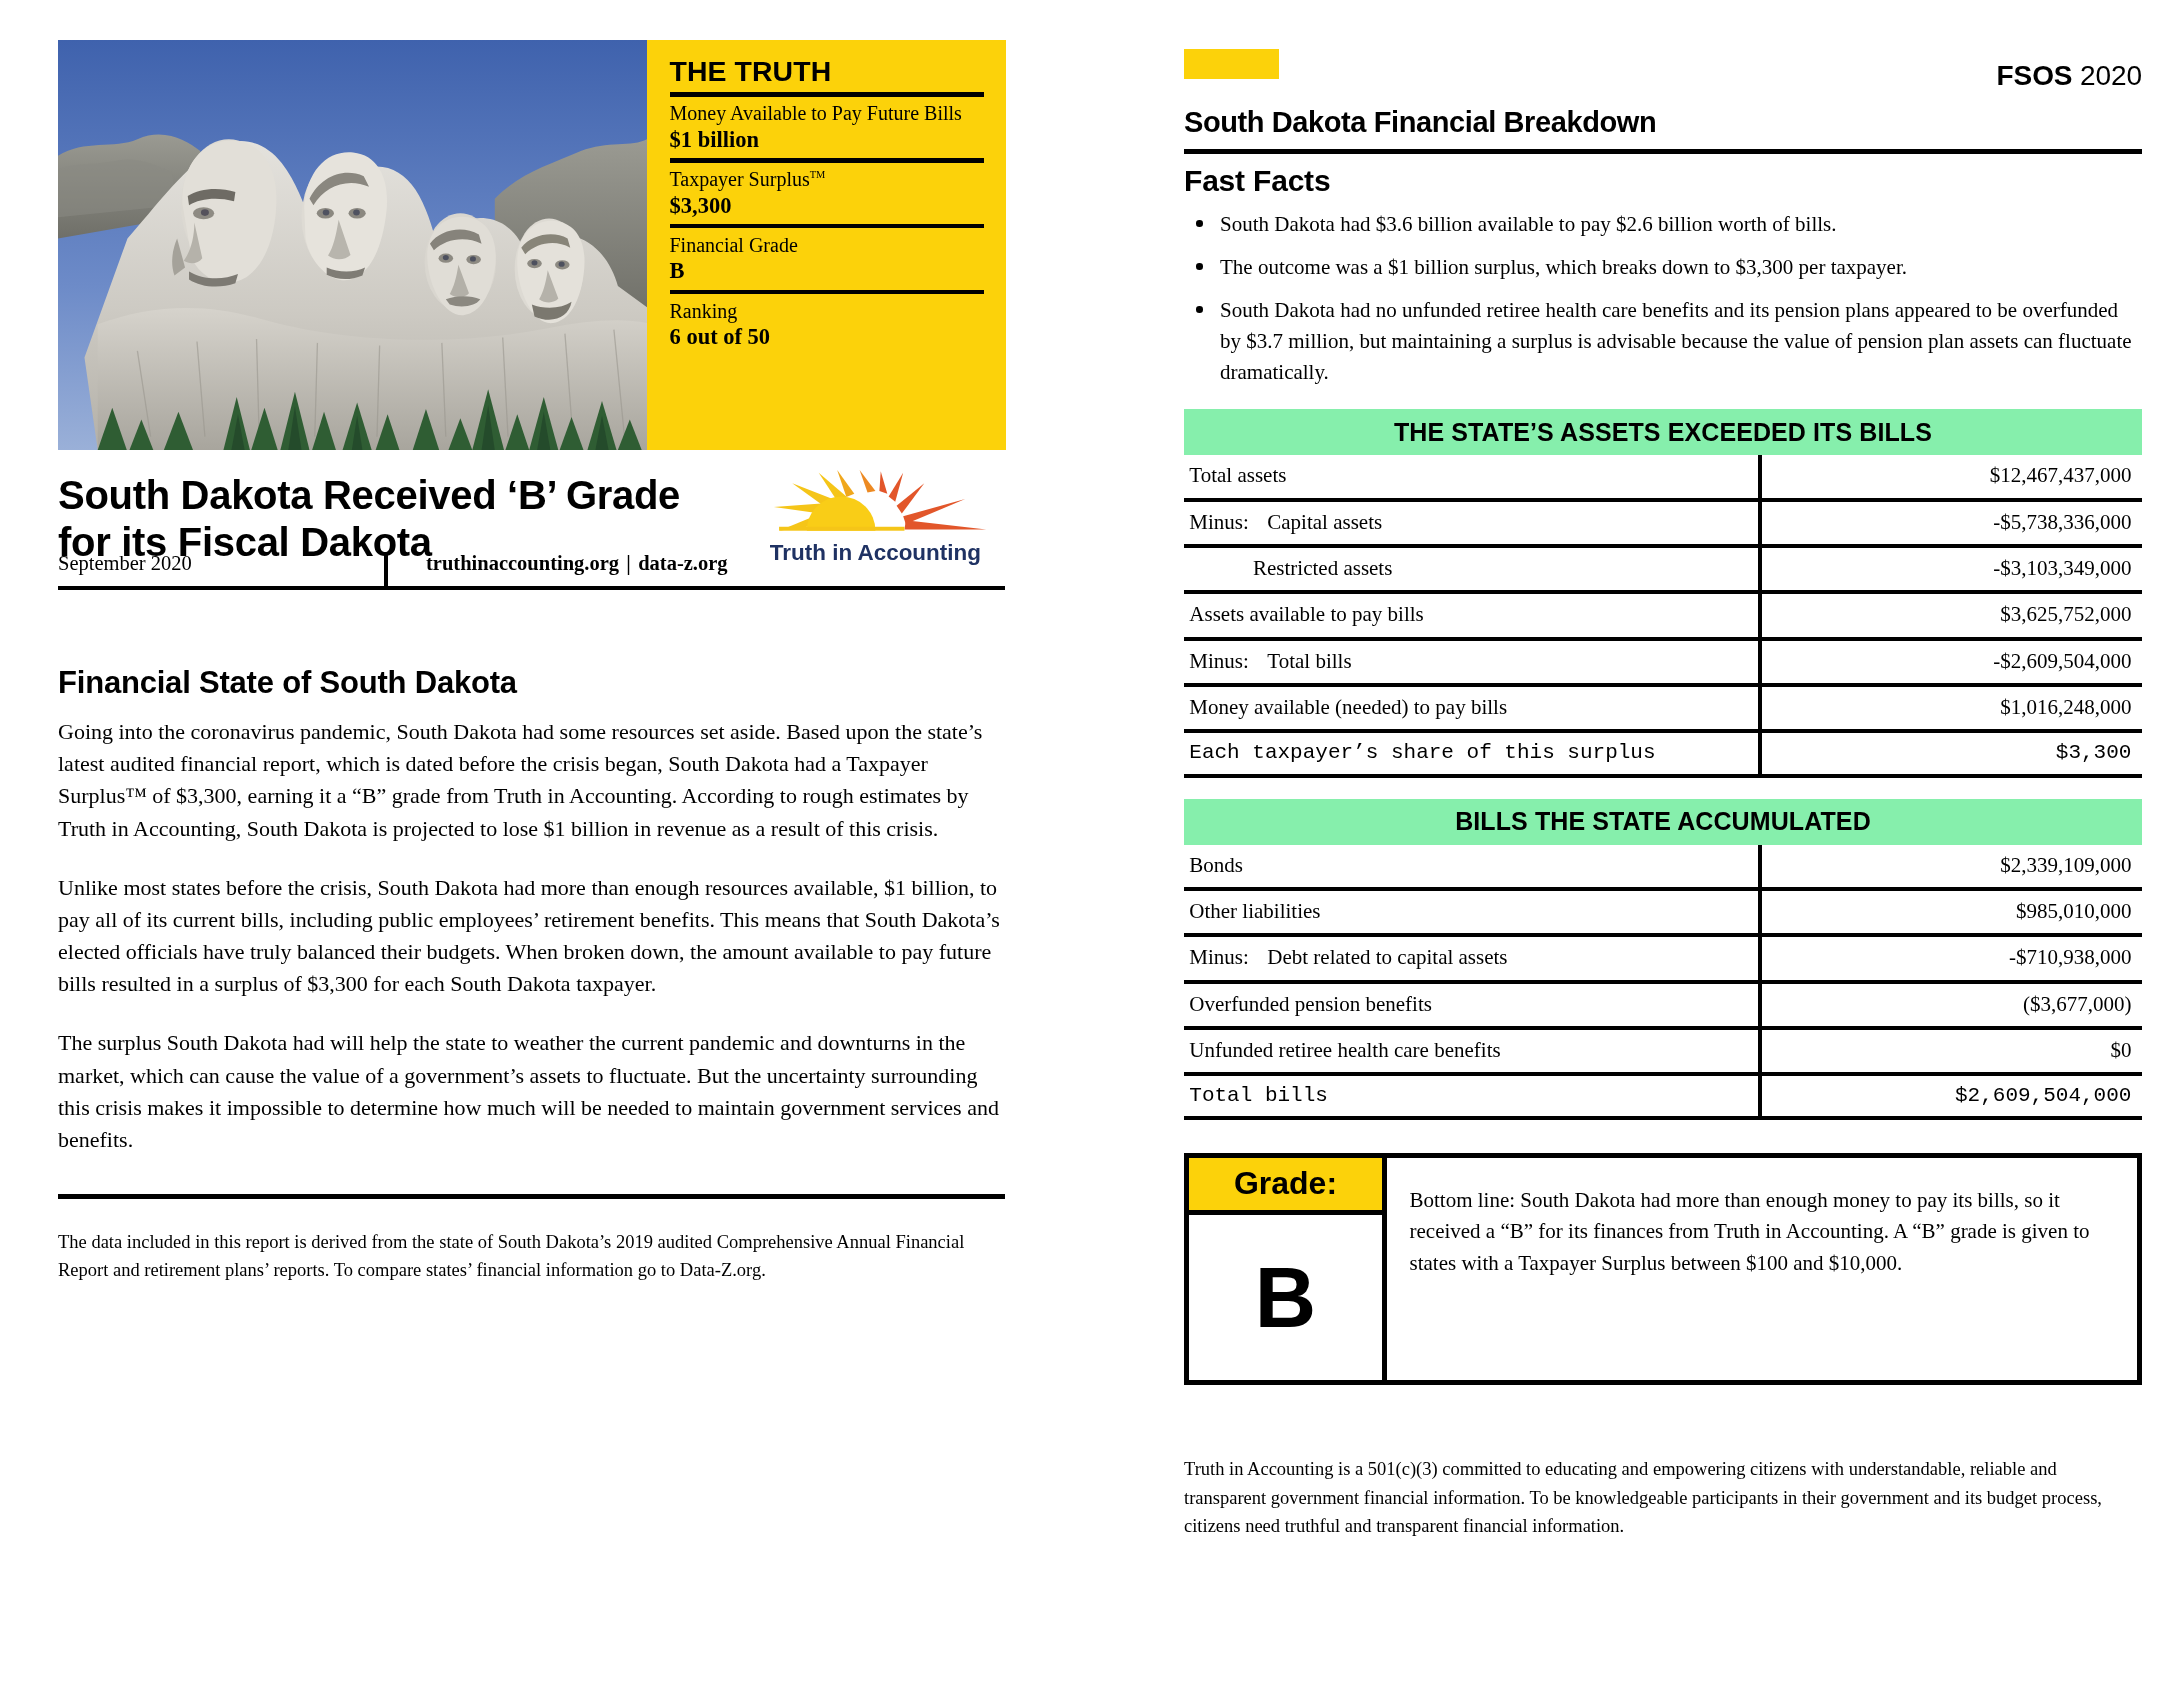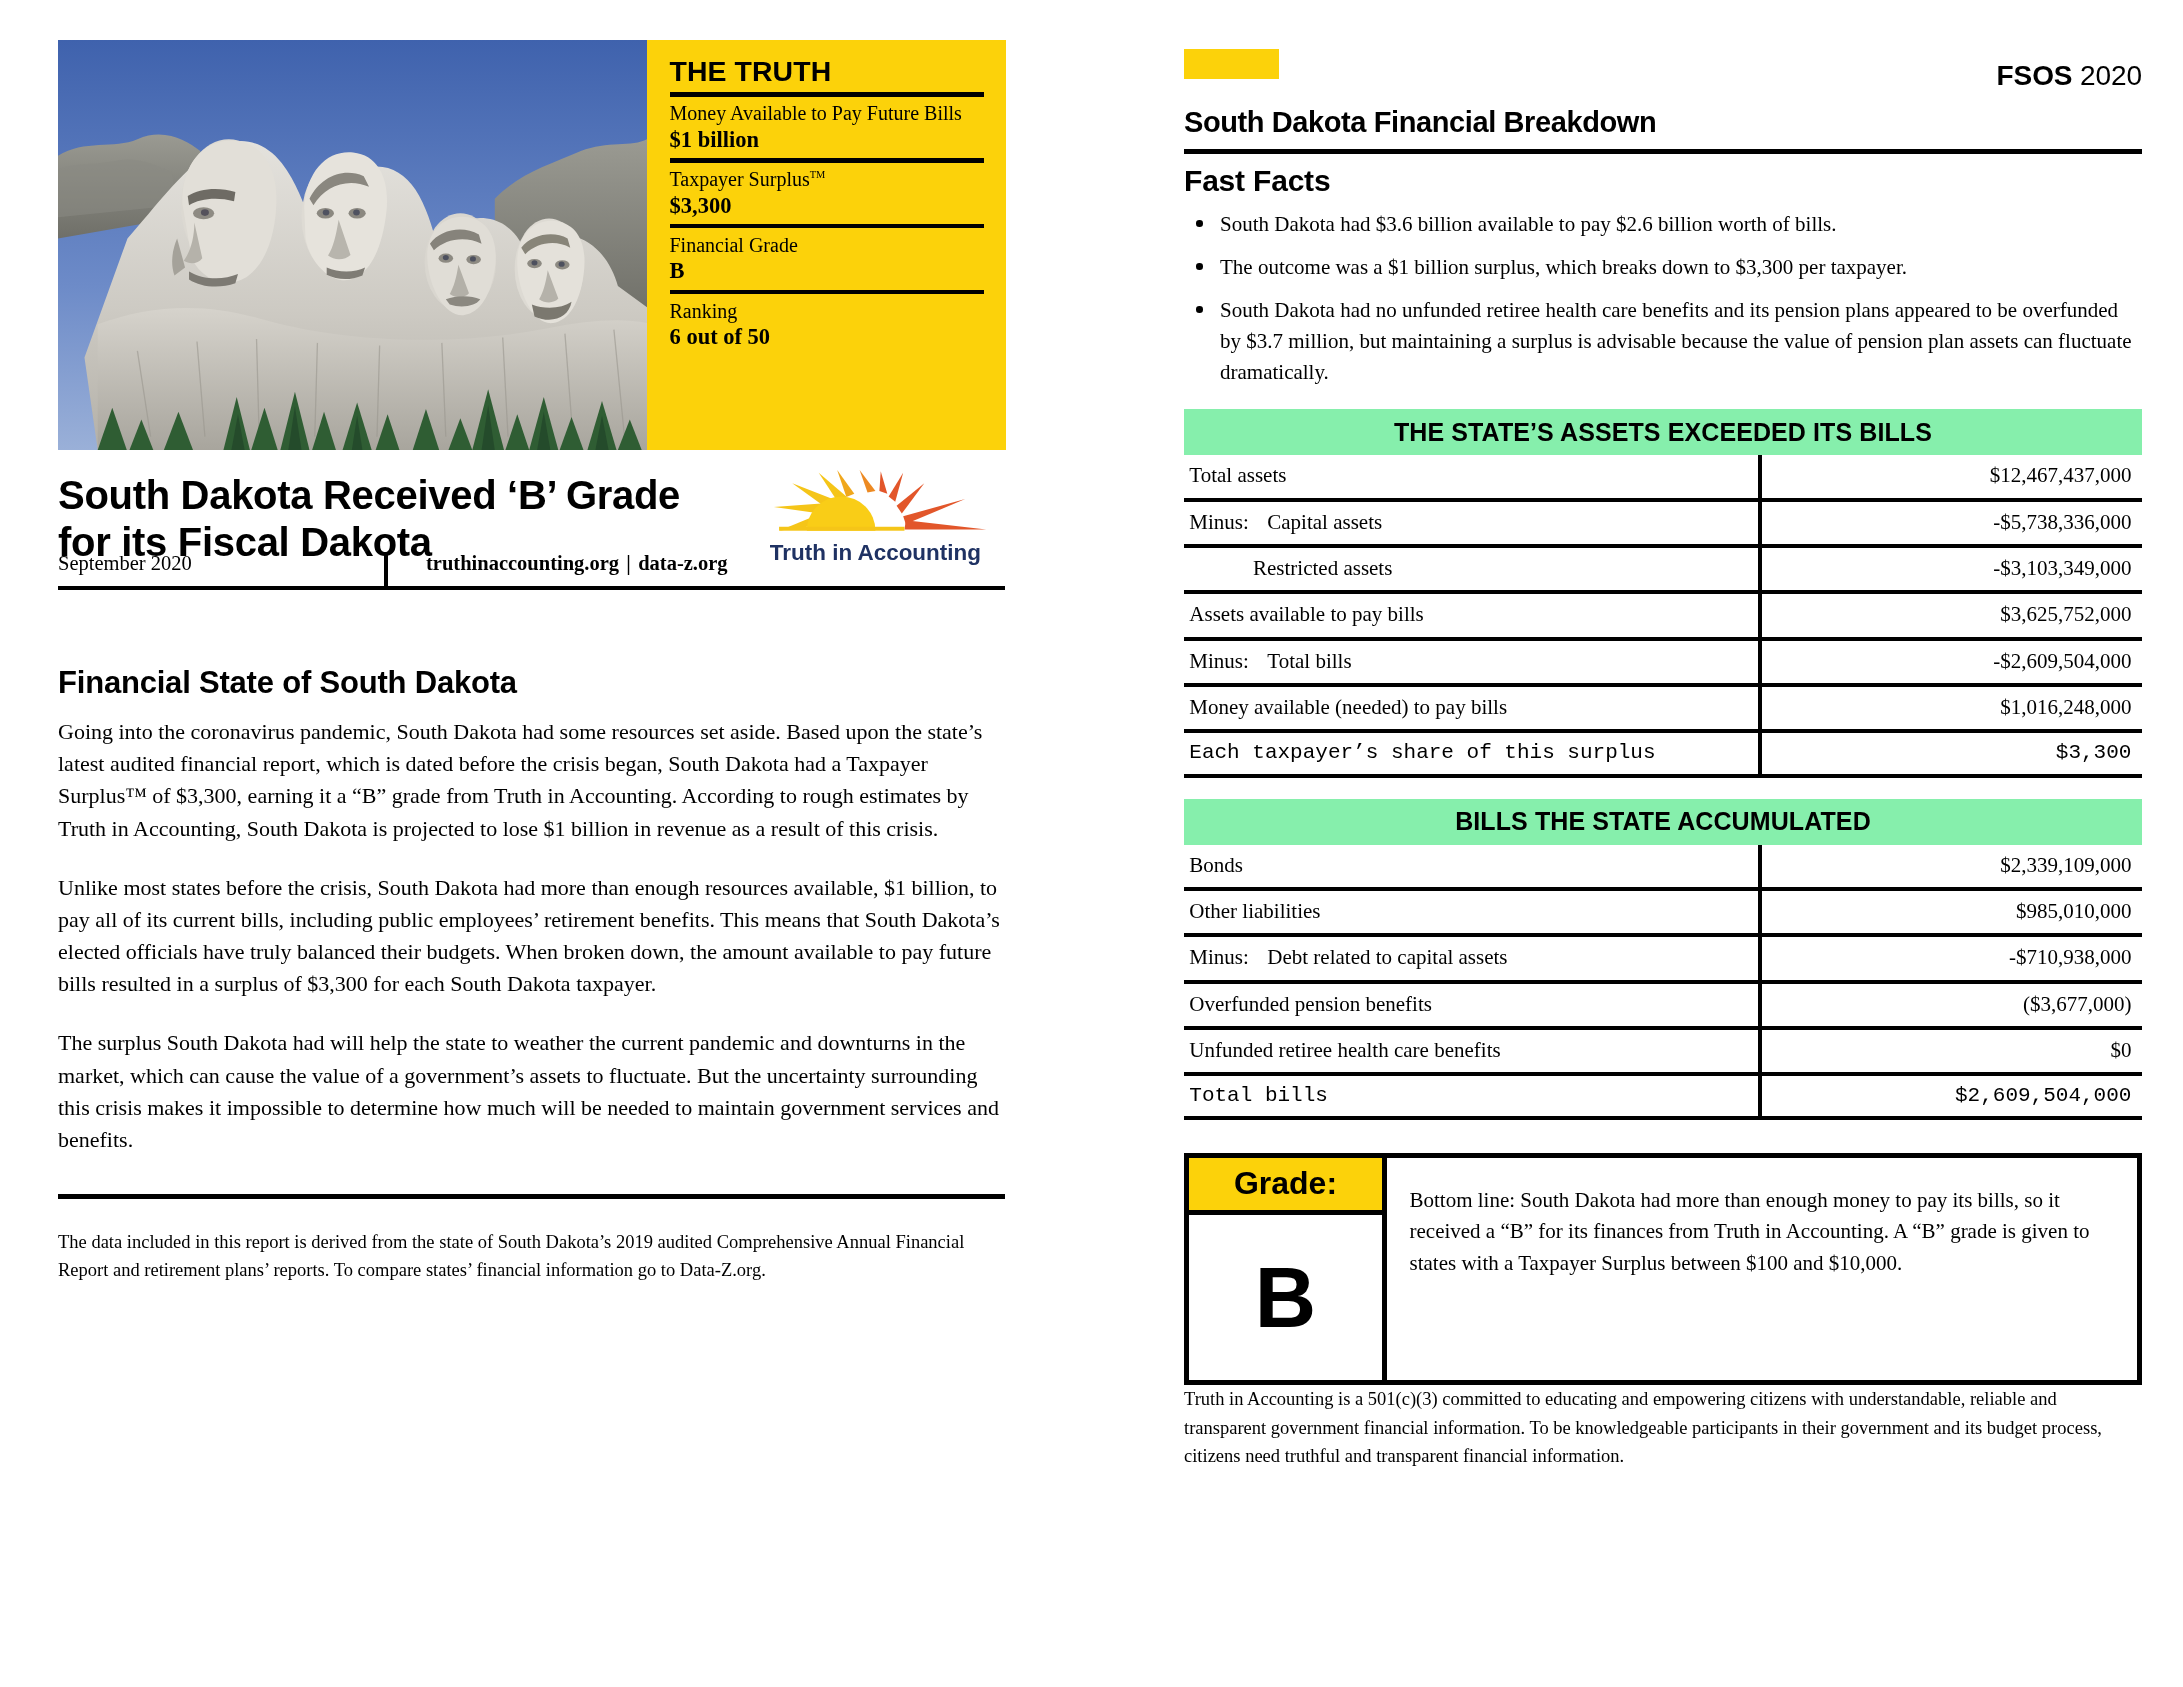--- a/index.html
+++ b/index.html
@@ -130,21 +130,21 @@
     font-family: "Liberation Sans", sans-serif; font-weight: bold;
     font-size: 32px; padding: 6.6px 0 8px 0; border-bottom: 5.3px solid #000;
   }
   .gradeval {
     flex: 1; display:flex; align-items:center; justify-content:center;
     font-family: "Liberation Sans", sans-serif; font-weight: bold;
     font-size: 85px; line-height: 1;
   }
   .gradetext { flex: 1; font-size: 21px; line-height: 1.5; padding: 26.5px 22.5px 0 22.5px; }
 
-  .rfootnote { font-size: 18.5px; line-height: 1.52; }
+  .rfootnote { font-size: 18.5px; line-height: 1.52; margin-top: 70px; }
 </style>
 </head>
 <body>
 
 <div class="page">
 
   <div class="col-left">
 
     <div class="hero">
 

